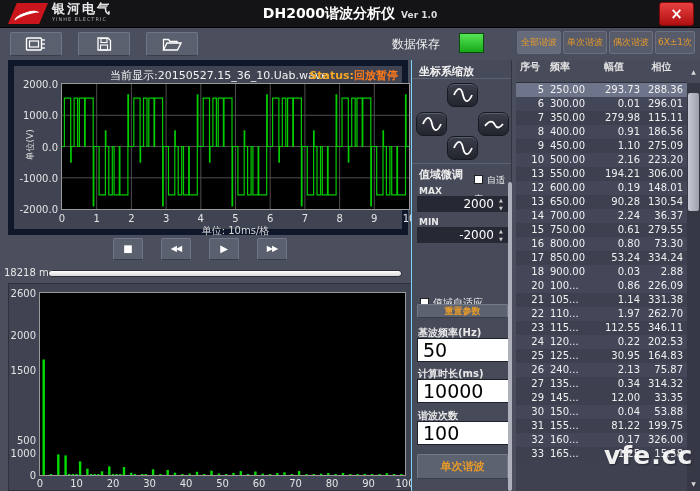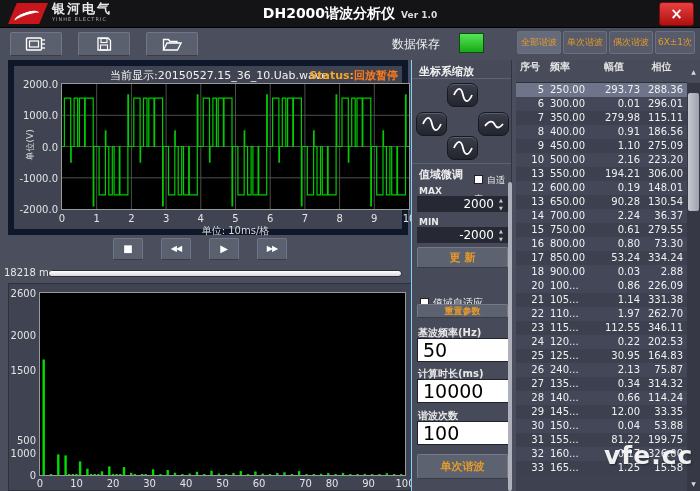--- a/index.html
+++ b/index.html
@@ -265,21 +265,21 @@
         </svg>
     </div>
     <div class="spec-xlabels">
         <span class="axis-label xlab" style="left: 0px;">0</span>
         <span class="axis-label xlab" style="left: 36.5px;">10</span>
         <span class="axis-label xlab" style="left: 73px;">20</span>
         <span class="axis-label xlab" style="left: 109.5px;">30</span>
         <span class="axis-label xlab" style="left: 146px;">40</span>
         <span class="axis-label xlab" style="left: 182.5px;">50</span>
         <span class="axis-label xlab" style="left: 219px;">60</span>
-        <span class="axis-label xlab" style="left: 255.5px; margin-left: 10px;">70</span>
+        <span class="axis-label xlab" style="left: 255.5px;">70</span>
         <span class="axis-label xlab" style="left: 292px;">80</span>
         <span class="axis-label xlab" style="left: 328.5px;">90</span>
         <span class="axis-label xlab" style="left: 365px;">100</span>
       </div>
   </div>
 
   <div class="mid-panel">
     <div class="sec-title" style="top:4px">坐标系缩放</div>
     <div class="underline" style="top:18px"></div>
 
@@ -305,21 +305,20 @@
     </div>
 
     <div class="underline" style="top:103px"></div>
     <div class="sec-title" style="top:107px">值域微调</div>
     <span style="position:absolute;left:62px;top:108px"><span class="chk"></span><span class="chk-label">自适应</span></span>
 
     <div class="mm-label" style="top:126px">MAX</div>
     <div class="spin" style="top:136px"><span>2000</span><span class="spin-arrows">▲<br>▼</span></div>
     <div class="mm-label" style="top:157px">MIN</div>
     <div class="spin" style="top:167px"><span>-2000</span><span class="spin-arrows">▲<br>▼</span></div>
-    <div class="mid-btn" style="top:187px;height:21px;line-height:19px;font-size:11px">更 新</div>
 
     <span style="position:absolute;left:8px;top:231px"><span class="chk"></span><span class="chk-label" style="font-size:10px">值域自适应</span></span>
     <div class="mid-btn" style="top:244px;height:14px;line-height:12px;font-size:9px">重置参数</div>
 
     <div class="set-label" style="top:266px">基波频率(Hz)</div>
     <input class="set-input" style="top: 278px;" value="50">
     <div class="set-label" style="top:307px">计算时长(ms)</div>
     <input class="set-input" style="top: 319px;" value="10000">
     <div class="set-label" style="top:349px">谐波次数</div>
     <input class="set-input" style="top: 361px;" value="100">
@@ -461,26 +460,20 @@
           <div class="tc c1">240...</div>
           <div class="tc c2">2.13</div>
           <div class="tc c3">75.87</div>
         </div>
         <div class="trow">
           <div class="tc c0">27</div>
           <div class="tc c1">135...</div>
           <div class="tc c2">0.34</div>
           <div class="tc c3">314.32</div>
         </div>
-        <div class="trow odd">
-          <div class="tc c0">28</div>
-          <div class="tc c1">140...</div>
-          <div class="tc c2">0.66</div>
-          <div class="tc c3">114.24</div>
-        </div>
         <div class="trow">
           <div class="tc c0">29</div>
           <div class="tc c1">145...</div>
           <div class="tc c2">12.00</div>
           <div class="tc c3">33.35</div>
         </div>
         <div class="trow odd">
           <div class="tc c0">30</div>
           <div class="tc c1">150...</div>
           <div class="tc c2">0.04</div>

